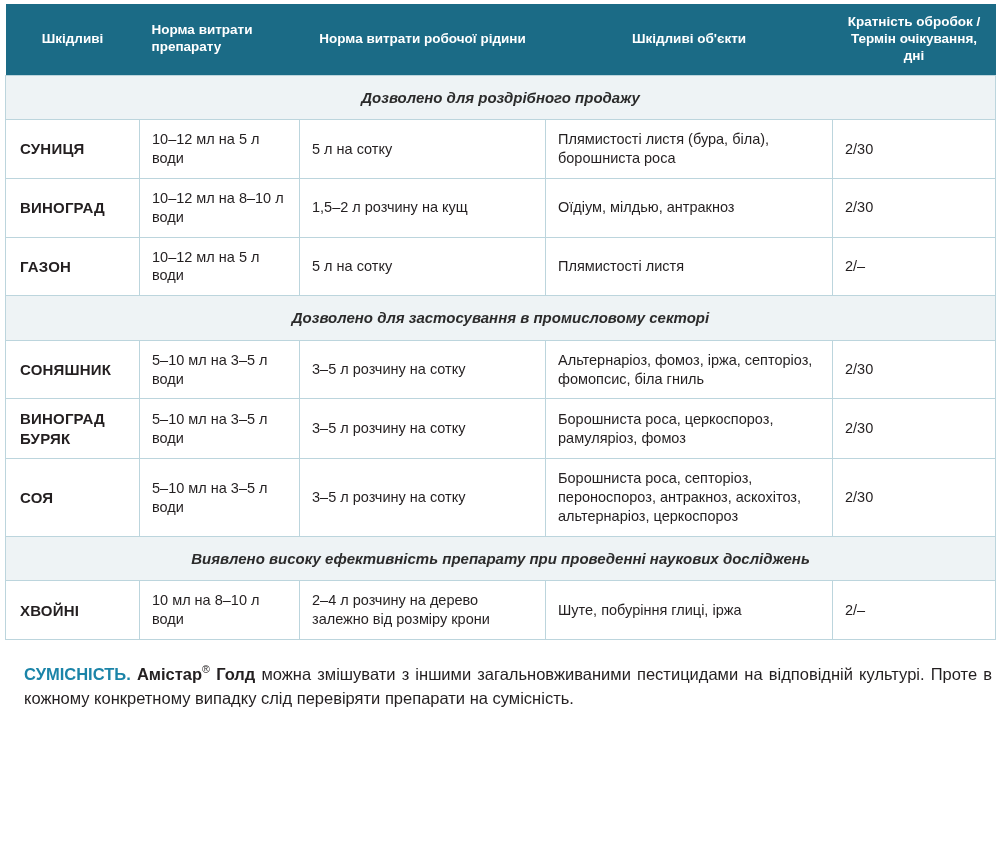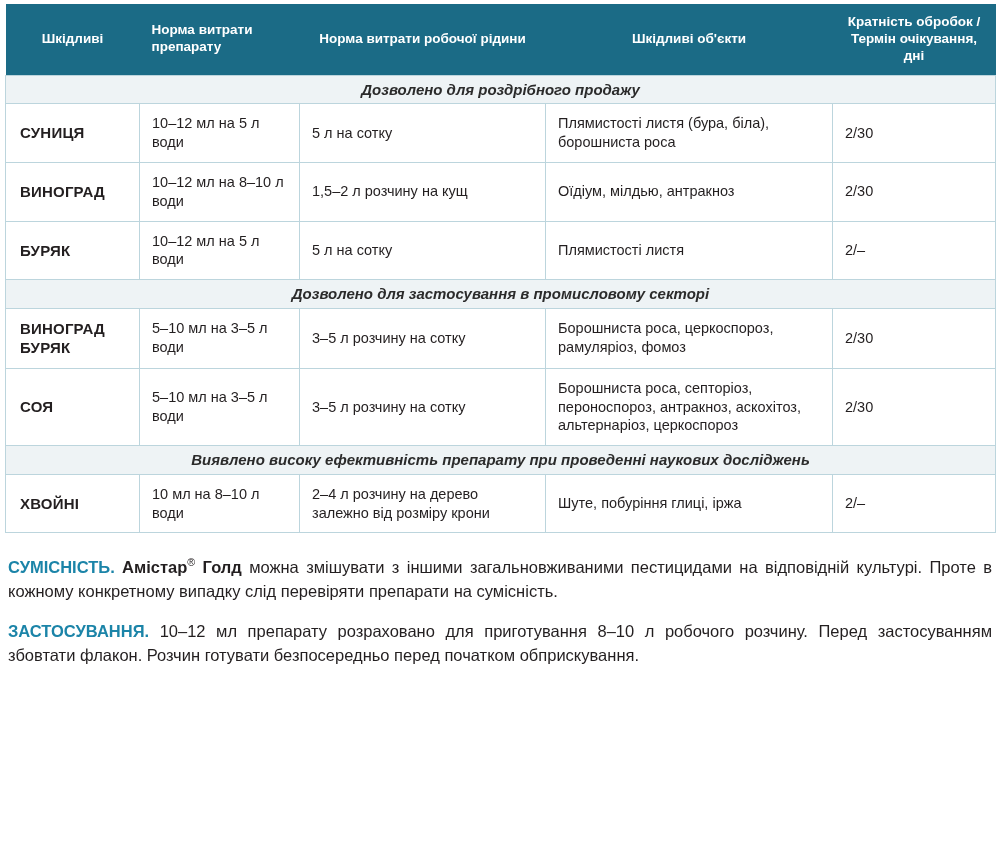--- a/index.html
+++ b/index.html
@@ -64,26 +64,26 @@
   tbody td.center {
     text-align: left;
   }
   tr.section td {
     background: #eef3f5;
     text-align: center;
     font-style: italic;
     font-weight: bold;
     font-size: 15px;
     color: #2b2b2b;
-    padding: 4px 10px;
+    padding: 12px 10px;
     border: 1px solid #bcd5dd;
   }
 
   .notes {
-    margin: 22px 8px 0 8px;
+    margin: 22px 8px 0 24px;
     font-size: 16.5px;
     line-height: 1.45;
     color: #231f20;
   }
   .notes p {
     margin: 0 0 16px 0;
     text-align: justify;
   }
   .lead {
     color: #1b84a8;
@@ -135,31 +135,38 @@
 
       <tr class="data">
         <td class="crop">ВИНОГРАД</td>
         <td>10–12 мл на 8–10 л води</td>
         <td>1,5–2 л розчину на кущ</td>
         <td>Оїдіум, мілдью, антракноз</td>
         <td class="center">2/30</td>
       </tr>
 
       <tr class="data">
-        <td class="crop">БУРЯК</td>
+        <td class="crop">ГАЗОН</td>
         <td>10–12 мл на 5 л води</td>
         <td>5 л на сотку</td>
         <td>Плямистості листя</td>
         <td class="center">2/–</td>
       </tr>
 
       <tr class="section">
         <td colspan="5">Дозволено для застосування в промисловому секторі</td>
       </tr>
 
+      <tr class="data">
+        <td class="crop">СОНЯШНИК</td>
+        <td>5–10 мл на 3–5 л води</td>
+        <td>3–5 л розчину на сотку</td>
+        <td>Альтернаріоз, фомоз, іржа, септоріоз, фомопсис, біла гниль</td>
+        <td class="center">2/30</td>
+      </tr>
 
       <tr class="data">
         <td class="crop">ВИНОГРАД БУРЯК</td>
         <td>5–10 мл на 3–5 л води</td>
         <td>3–5 л розчину на сотку</td>
         <td>Борошниста роса, церкоспороз, рамуляріоз, фомоз</td>
         <td class="center">2/30</td>
       </tr>
 
       <tr class="data">
@@ -180,16 +187,15 @@
         <td>2–4 л розчину на дерево залежно від розміру крони</td>
         <td>Шуте, побуріння глиці, іржа</td>
         <td class="center">2/–</td>
       </tr>
 
     </tbody>
   </table>
 
   <div class="notes">
     <p><span class="lead">СУМІСНІСТЬ.</span> <span class="prod">Амістар</span><sup>®</sup><span class="prod"> Голд</span><span> можна змішувати з іншими загальновживаними пестицидами на відповідній культурі. Проте в кожному конкретному випадку слід перевіряти препарати на сумісність.</span></p>
-    <p><span class="lead">ЗАСТОСУВАННЯ.</span><span> 10–12 мл препарату розраховано для приготування 8–10 л робочого розчину. Перед застосуванням збовтати флакон. Розчин готувати безпосередньо перед початком обприскування.</span></p>
   </div>
 
 </div>
 
 </body></html>

